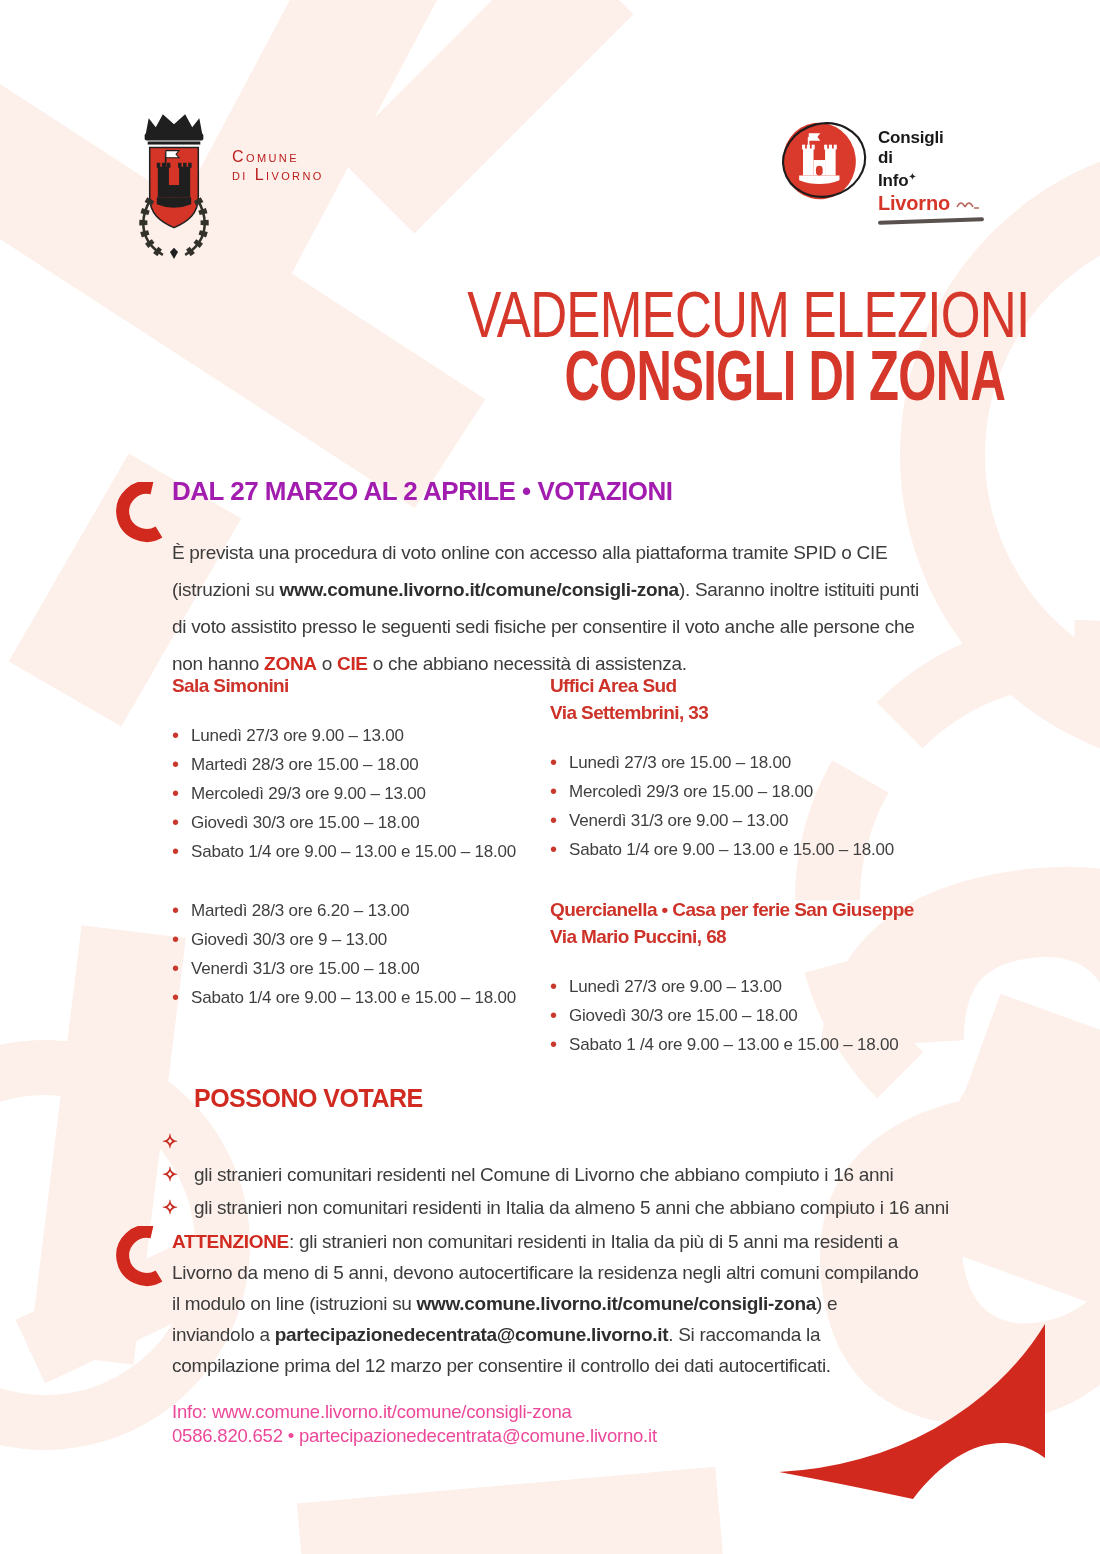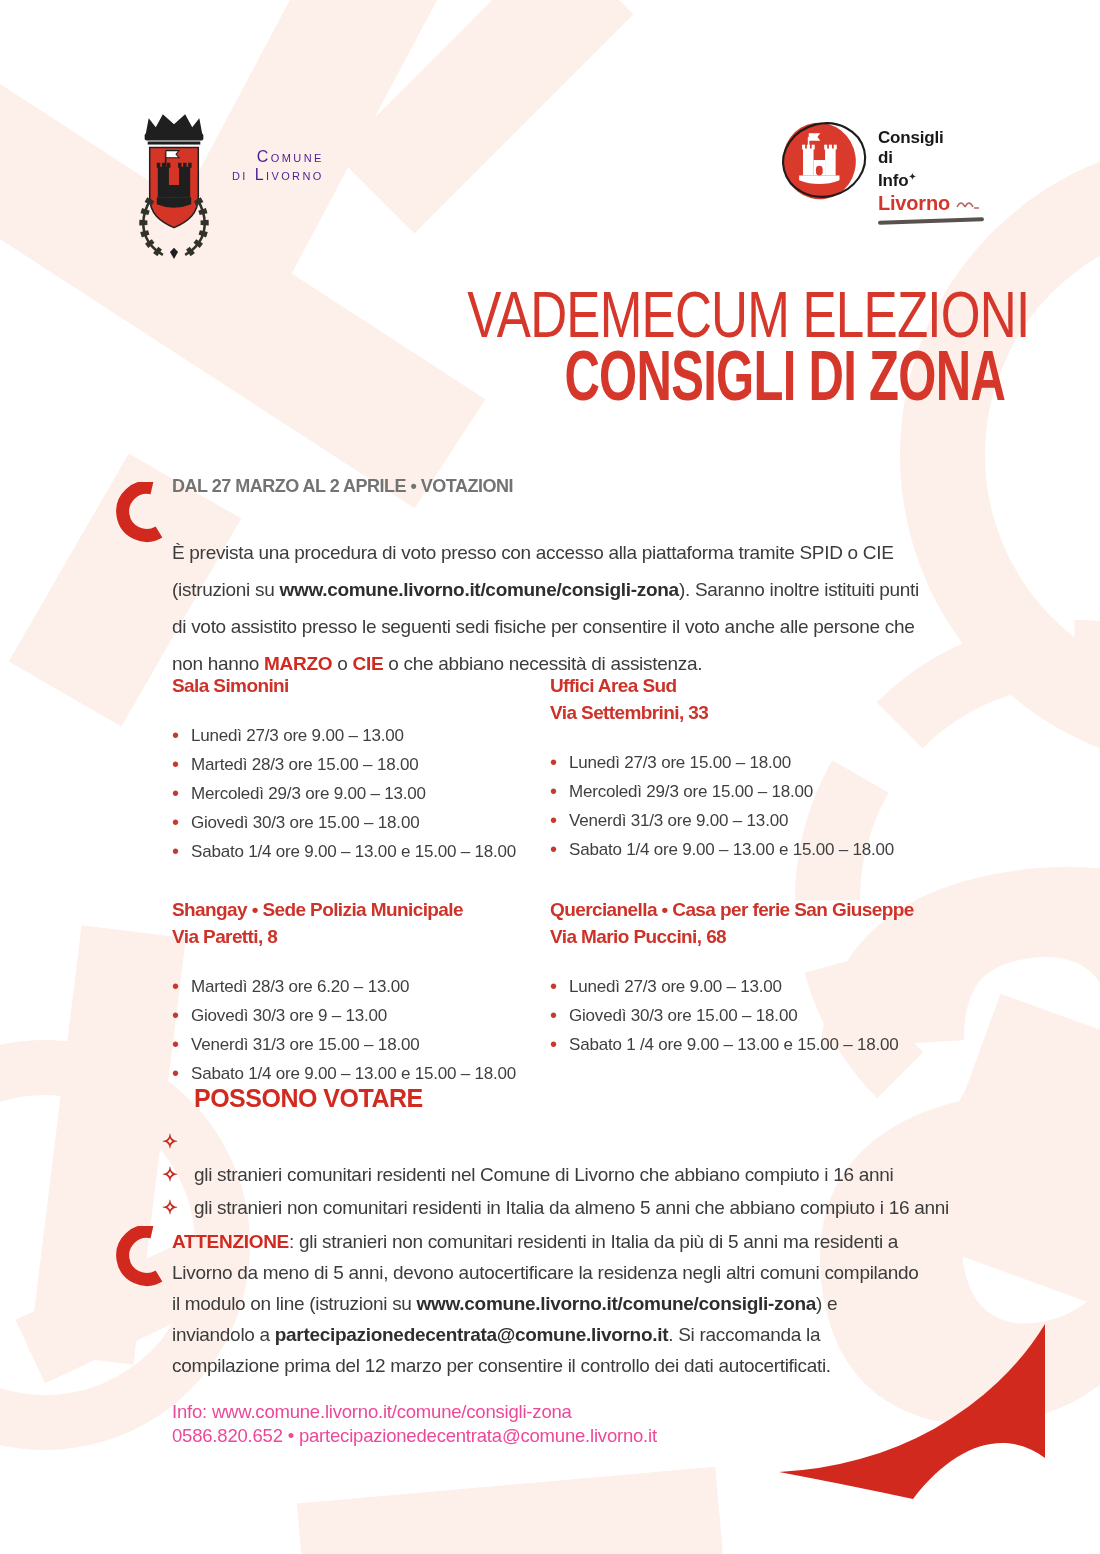--- a/index.html
+++ b/index.html
@@ -10,41 +10,41 @@
     color:#3c3c3c;
   }
   
   .wm{position:absolute; background:#fdf0ea; z-index:0;}
   .wm-ring{position:absolute; border-radius:50%; background:transparent; z-index:0;}
   .wm-glyph{position:absolute; color:#fdf0ea; font-weight:bold; z-index:0; line-height:1;}
   .z1{position:absolute; z-index:1;}
   
   .comune-logo{left:131px; top:100px; width:86px; height:162px;}
   .comune-name{left:232px; top:148px; font-variant:small-caps;
-    font-size:16px; letter-spacing:2.4px; color:#4c1d95; line-height:18px;text-align:right;}
+    font-size:16px; letter-spacing:2.4px; color:#b91c1c; line-height:18px;}
   .cdz-logo{left:779px; top:117px; width:96px; height:88px;}
   .cdz-text{left:878px; top:128px;}
   .cdz-line{font-size:17px; font-weight:800; color:#181818; line-height:19.5px; letter-spacing:-0.2px;}
   .cdz-sparkle{font-size:10px; vertical-align:6px; color:#222; font-weight:normal;}
   .cdz-livorno{font-size:20px; font-weight:800; color:#d6362a; line-height:24px; letter-spacing:-0.2px; white-space:nowrap;}
   .cdz-underline{width:106px; height:4px; background:#58514e; border-radius:2px;
     transform:rotate(-2deg); margin-top:4px;}
   .cdz-doodle{display:inline-block; margin-left:6px;}
   
   .title{left:0; top:286px; width:1100px; text-align:right;}
   .title-l1, .title-l2{display:block; white-space:nowrap;}
   .title-l1 span{display:inline-block; transform:scaleX(.8); transform-origin:center;
     font-size:64px; font-weight:400; color:#d6372b; letter-spacing:-1px; line-height:58px;}
   .title-l2 span{display:inline-block; transform:scaleX(.7); transform-origin:center;
     font-size:70px; font-weight:bold; color:#d6372b; letter-spacing:-1px; line-height:64px;}
   
   .crescent{width:52px; height:64px;}
   .cres-1{left:116px; top:482px;}
   .cres-2{left:116px; top:1226px;}
-  .sec-heading{left:172px; top:476px; font-size:18px; font-weight:bold; color:#737373;
+  .sec-heading{left:172px; top:476px; font-size:26px; font-weight:bold; color:#a21caf;
     letter-spacing:-0.5px; white-space:nowrap;}
   .para{font-size:19px; letter-spacing:-0.3px; color:#3c3c3c;}
   .intro{left:172px; top:534px; width:880px; line-height:37px;}
   .att-para{left:172px; top:1226px; width:880px; line-height:31px;}
   .rich-line{white-space:nowrap;}
   .b{font-weight:bold; color:#2e2e2e;}
   .br{font-weight:bold; color:#d02a21;}
   
   .locations{left:172px; top:672px; display:grid;
     grid-template-columns:378px 430px; grid-template-rows:224px auto;}
@@ -151,24 +151,24 @@
   <div class="z1 title">
     <div class="title-l1"><span>VADEMECUM ELEZIONI</span></div>
     <div class="title-l2"><span>CONSIGLI DI ZONA</span></div>
   </div>
 
   <svg class="z1 crescent cres-1" viewBox="0 0 52 64">
     <path d="M36 6 A24 24 0 1 0 43 50" fill="none" stroke="#d2291f" stroke-width="13"></path>
   </svg>
   <div class="z1 sec-heading">DAL 27 MARZO AL 2 APRILE • VOTAZIONI</div>
   <div class="z1 para intro">
-      <div class="rich-line"><span>È prevista una procedura di voto presso con accesso alla piattaforma tramite SPID o CIE</span></div>
+      <div class="rich-line"><span>È prevista una procedura di voto online con accesso alla piattaforma tramite SPID o CIE</span></div>
       <div class="rich-line"><span>(istruzioni su </span><span class="b">www.comune.livorno.it/comune/consigli-zona</span><span>). Saranno inoltre istituiti punti</span></div>
       <div class="rich-line"><span>di voto assistito presso le seguenti sedi fisiche per consentire il voto anche alle persone che</span></div>
-      <div class="rich-line"><span>non hanno </span><span class="br">MARZO</span><span> o </span><span class="br">CIE</span><span> o che abbiano necessità di assistenza.</span></div>
+      <div class="rich-line"><span>non hanno </span><span class="br">ZONA</span><span> o </span><span class="br">CIE</span><span> o che abbiano necessità di assistenza.</span></div>
     </div>
 
   <div class="z1 locations">
 
     <section class="loc">
       <h3 class="loc-title">
         <span class="lt">Sala Simonini</span>
       </h3>
       <ul class="sched">
         <li>
@@ -213,24 +213,20 @@
             <span>Venerdì 31/3 ore 9.00 – 13.00</span>
           </li>
         <li>
             <span class="dot">•</span>
             <span>Sabato 1/4 ore 9.00 – 13.00 e 15.00 – 18.00</span>
           </li>
       </ul>
     </section>
 
     <section class="loc">
-      <h3 class="loc-title">
-        <span class="lt">Shangay • Sede Polizia Municipale</span>
-        <span class="lt">Via Paretti, 8</span>
-      </h3>
       <ul class="sched">
         <li>
             <span class="dot">•</span>
             <span>Martedì 28/3 ore 6.20 – 13.00</span>
           </li>
         <li>
             <span class="dot">•</span>
             <span>Giovedì 30/3 ore 9 – 13.00</span>
           </li>
         <li>

